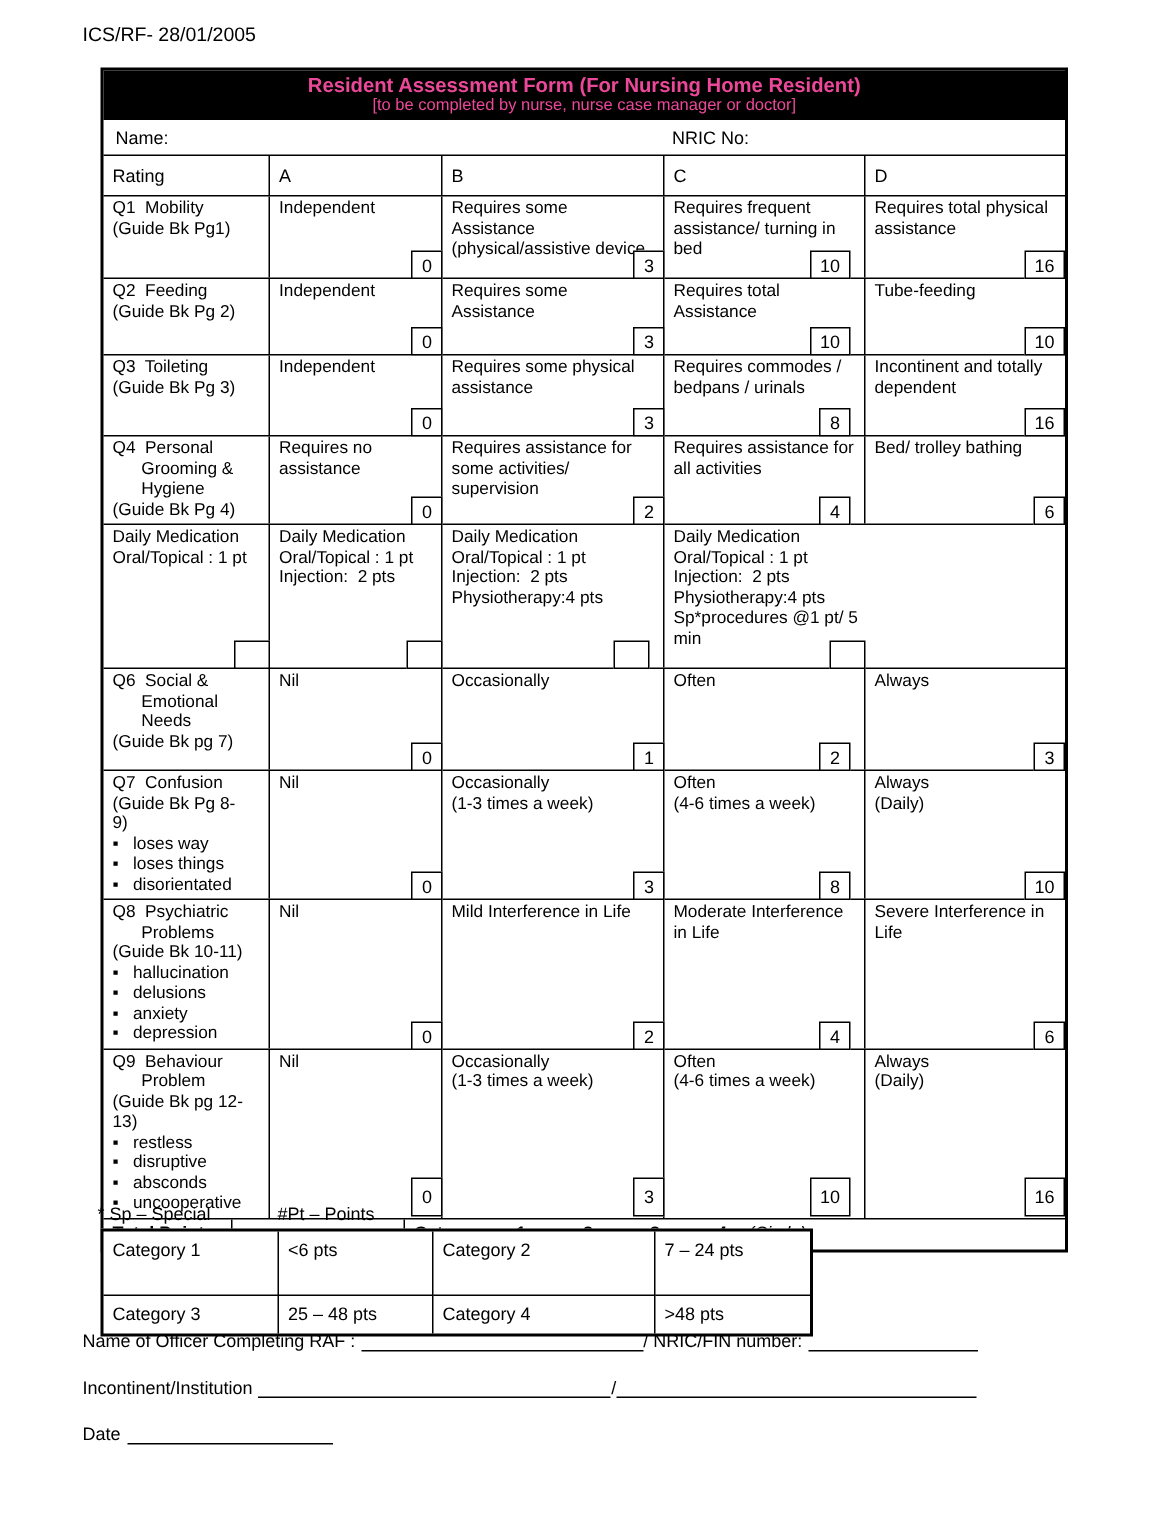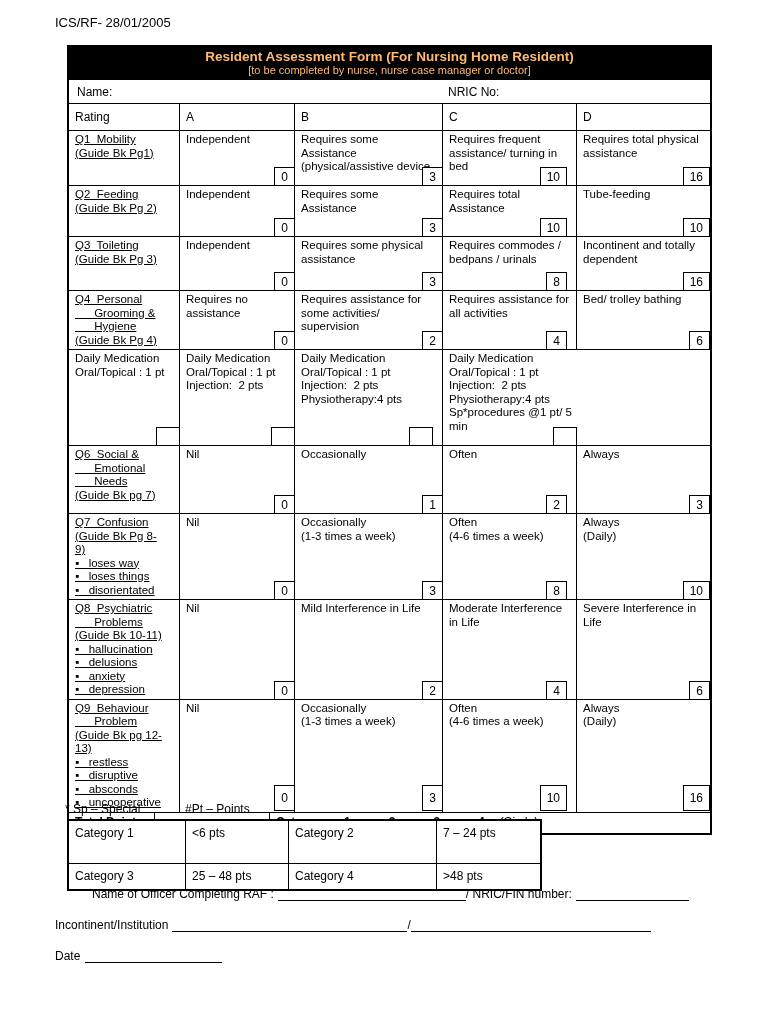--- a/index.html
+++ b/index.html
@@ -4,38 +4,38 @@
 <style>
   * { margin:0; padding:0; box-sizing:border-box; }
   html,body { background:#fff; }
   body { font-family:"Liberation Sans","DejaVu Sans",sans-serif; color:#000; }
   .page { position:relative; width:770px; height:1024px; background:#fff; overflow:hidden; }
 
   .doc-code { position:absolute; left:55px; top:15px; font-size:13px; }
 
   .form { position:absolute; left:67px; top:45px; width:645px; border:2px solid #000; background:#fff; }
 
-  .banner { background:#000; color:#fdba74; text-align:center; padding:2px 0 3px; }
+  .banner { background:#000; color:#ec4899; text-align:center; padding:2px 0 3px; }
   .banner .title { font-weight:bold; font-size:13.5px; line-height:15px; }
   .banner .subtitle { font-weight:normal; font-size:11px; line-height:13px; }
 
   .name-row { position:relative; height:24px; border-bottom:1px solid #000; font-size:12px; }
   .name-row .name-label { position:absolute; left:8px; top:5px; }
   .name-row .nric-label { position:absolute; left:379px; top:5px; }
 
   .head-row, .q-row { display:grid; grid-template-columns:111px 115px 148px 134px 1fr; }
   .head-row { border-bottom:1px solid #000; }
   .head-cell { border-right:1px solid #000; padding:6px 4px 4px 6px; font-size:12px; height:26px; }
   .head-cell:last-child { border-right:none; }
 
   .q-row { border-bottom:1px solid #000; }
   .cell { position:relative; border-right:1px solid #000; padding:2px 4px 2px 6px;
           white-space:pre-line; font-size:11.5px; line-height:13.5px; }
   .cell:last-child { border-right:none; }
-  .label-cell { padding-right:14px;text-decoration:underline; }
+  .label-cell { padding-right:14px; }
 
   .r1{min-height:55px} .r2{min-height:51px} .r3{min-height:54px} .r4{min-height:54px}
   .r5{min-height:96px} .r6{min-height:68px} .r7{min-height:64px} .r8{min-height:98px}
   .r9{min-height:109px}
 
   .score { position:absolute; bottom:-1px; right:-1px; border:1px solid #000; background:#fff;
            min-width:13px; padding:0 6px; height:19px; line-height:18px; text-align:center;
            font-size:12px; white-space:nowrap; }
   .col-c .score { right:9px; }
   .col-d .score { right:0; }
@@ -54,21 +54,21 @@
   .legend-note { position:absolute; left:65px; top:802px; font-size:12px; }
   .legend-note .n1 { display:inline-block; width:120px; }
 
   .cat-table { position:absolute; left:67px; top:819px; width:475px; border:2px solid #000;
                display:grid; grid-template-columns:117px 103px 148px 1fr; background:#fff; }
   .ct { border-right:1px solid #000; border-bottom:1px solid #000; padding:5px 6px 3px; font-size:12px; height:43px; }
   .ct.last-col { border-right:none; }
   .ct.last-row { border-bottom:none; height:25px; }
 
   .f-line { position:absolute; left:55px; font-size:12px; white-space:nowrap; }
-  .f1 { top:886px;margin-left:37px; } .f2 { top:917px; } .f3 { top:948px; }
+  .f1 { top:886px; } .f2 { top:917px; } .f3 { top:948px; }
   .ul { display:inline-block; border-bottom:1px solid #000; height:15px; vertical-align:-3px; }
   .ul-a { width:188px; margin-left:4px; }
   .ul-b { width:113px; margin-left:4px; }
   .ul-c { width:235px; margin-left:4px; }
   .ul-d { width:240px; }
   .ul-e { width:137px; margin-left:5px; }
 </style>
 </head>
 <body>
 

